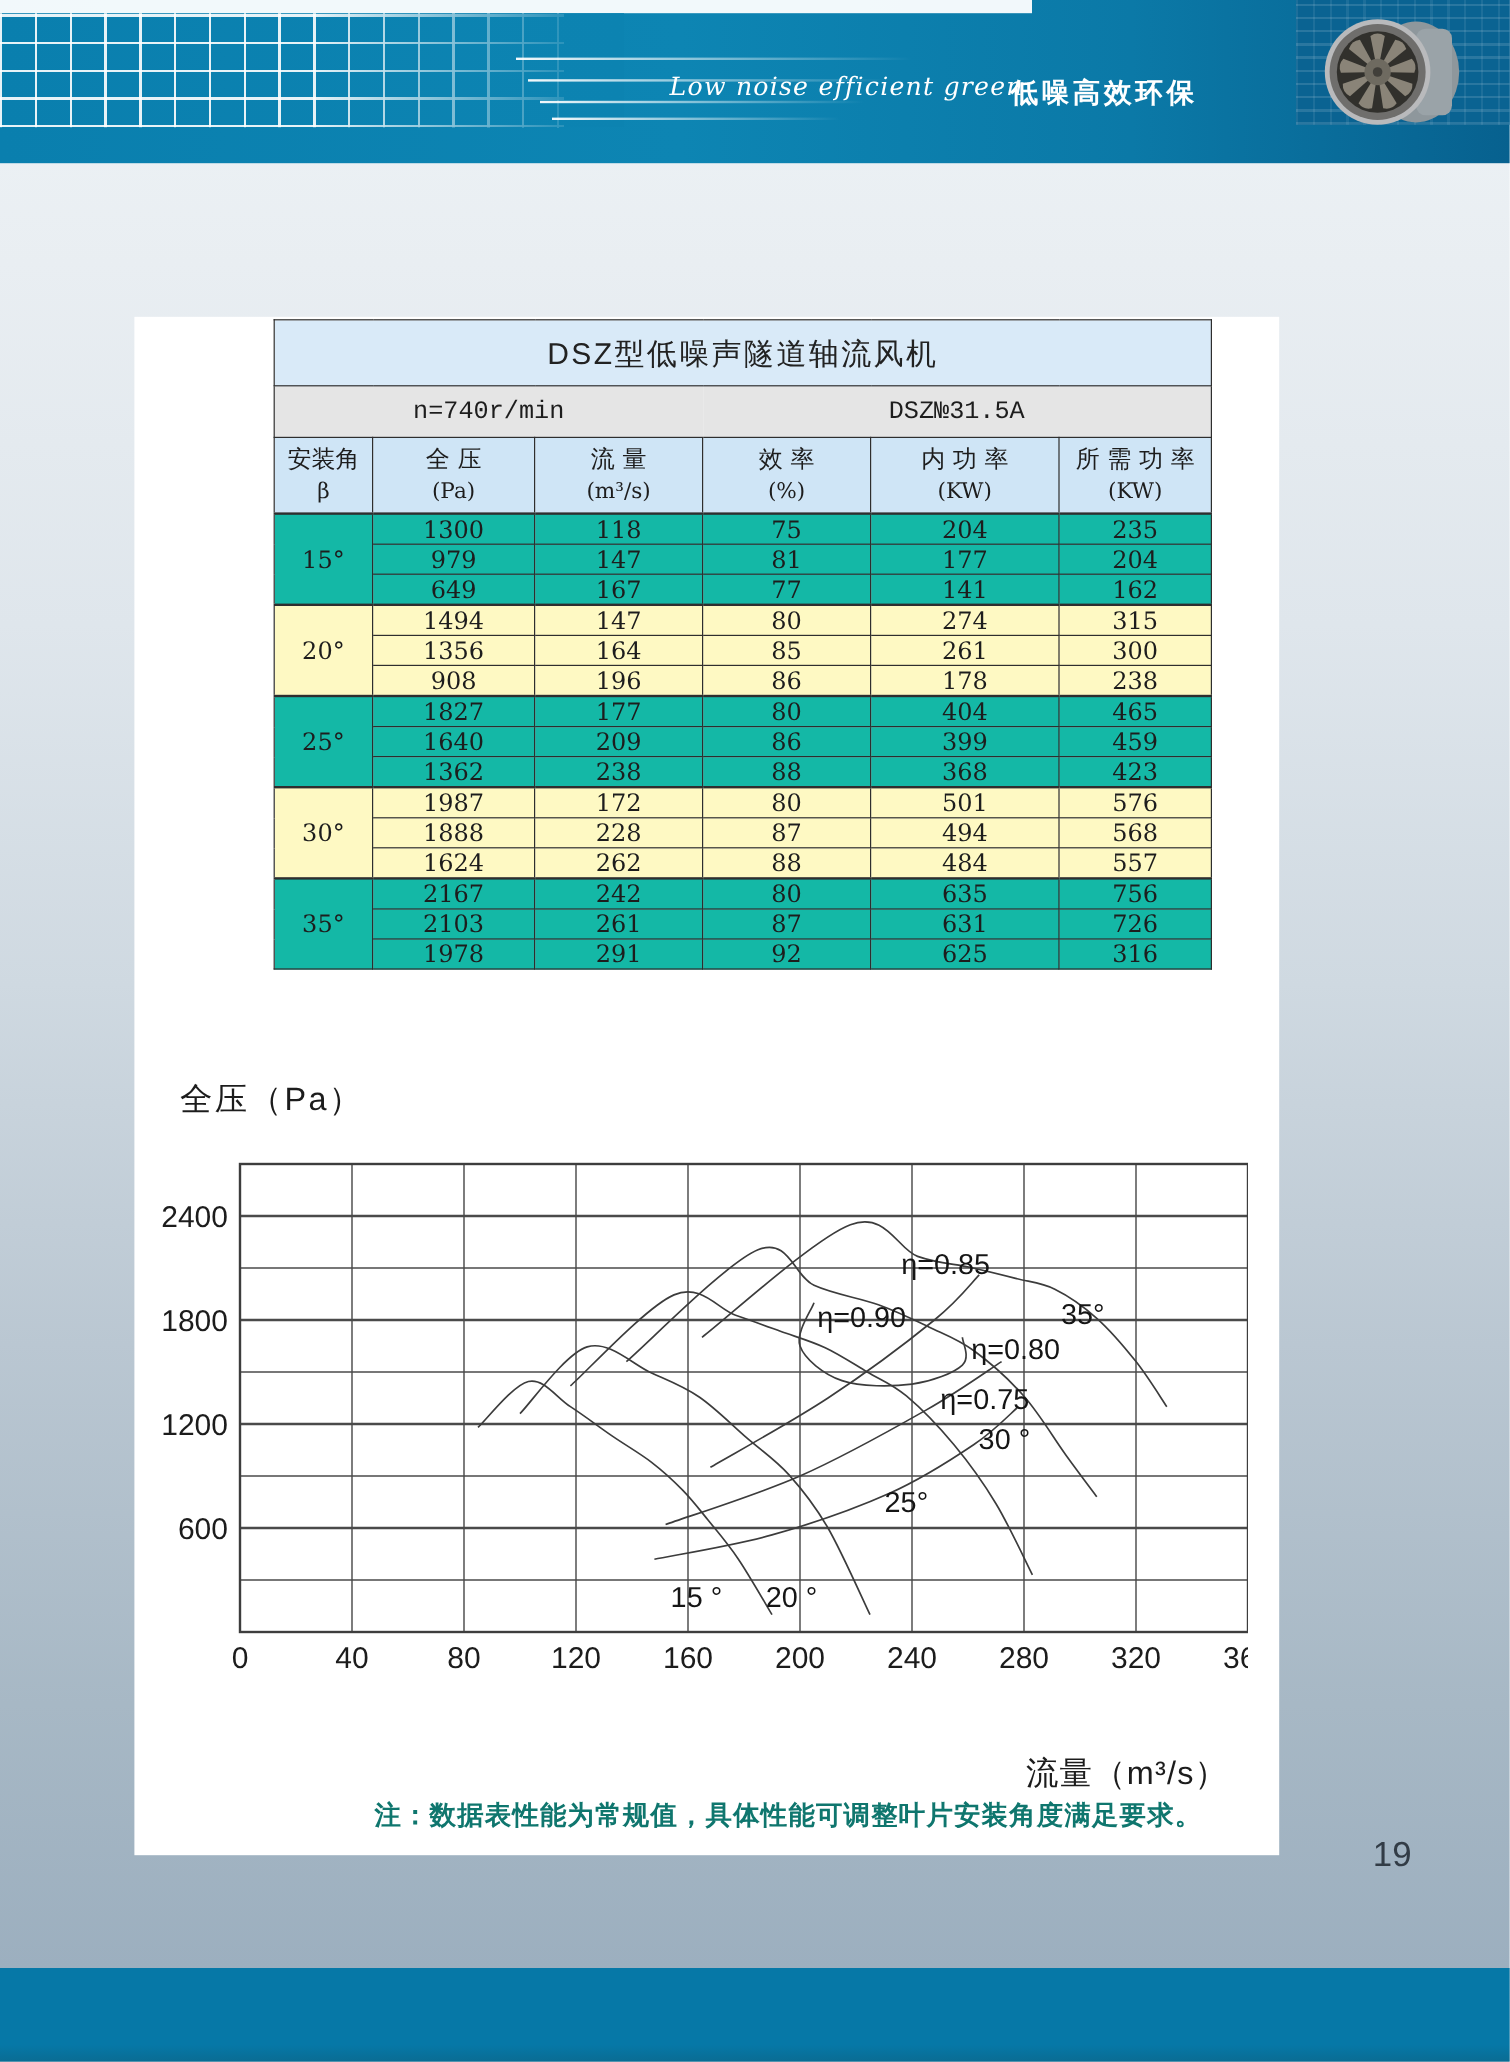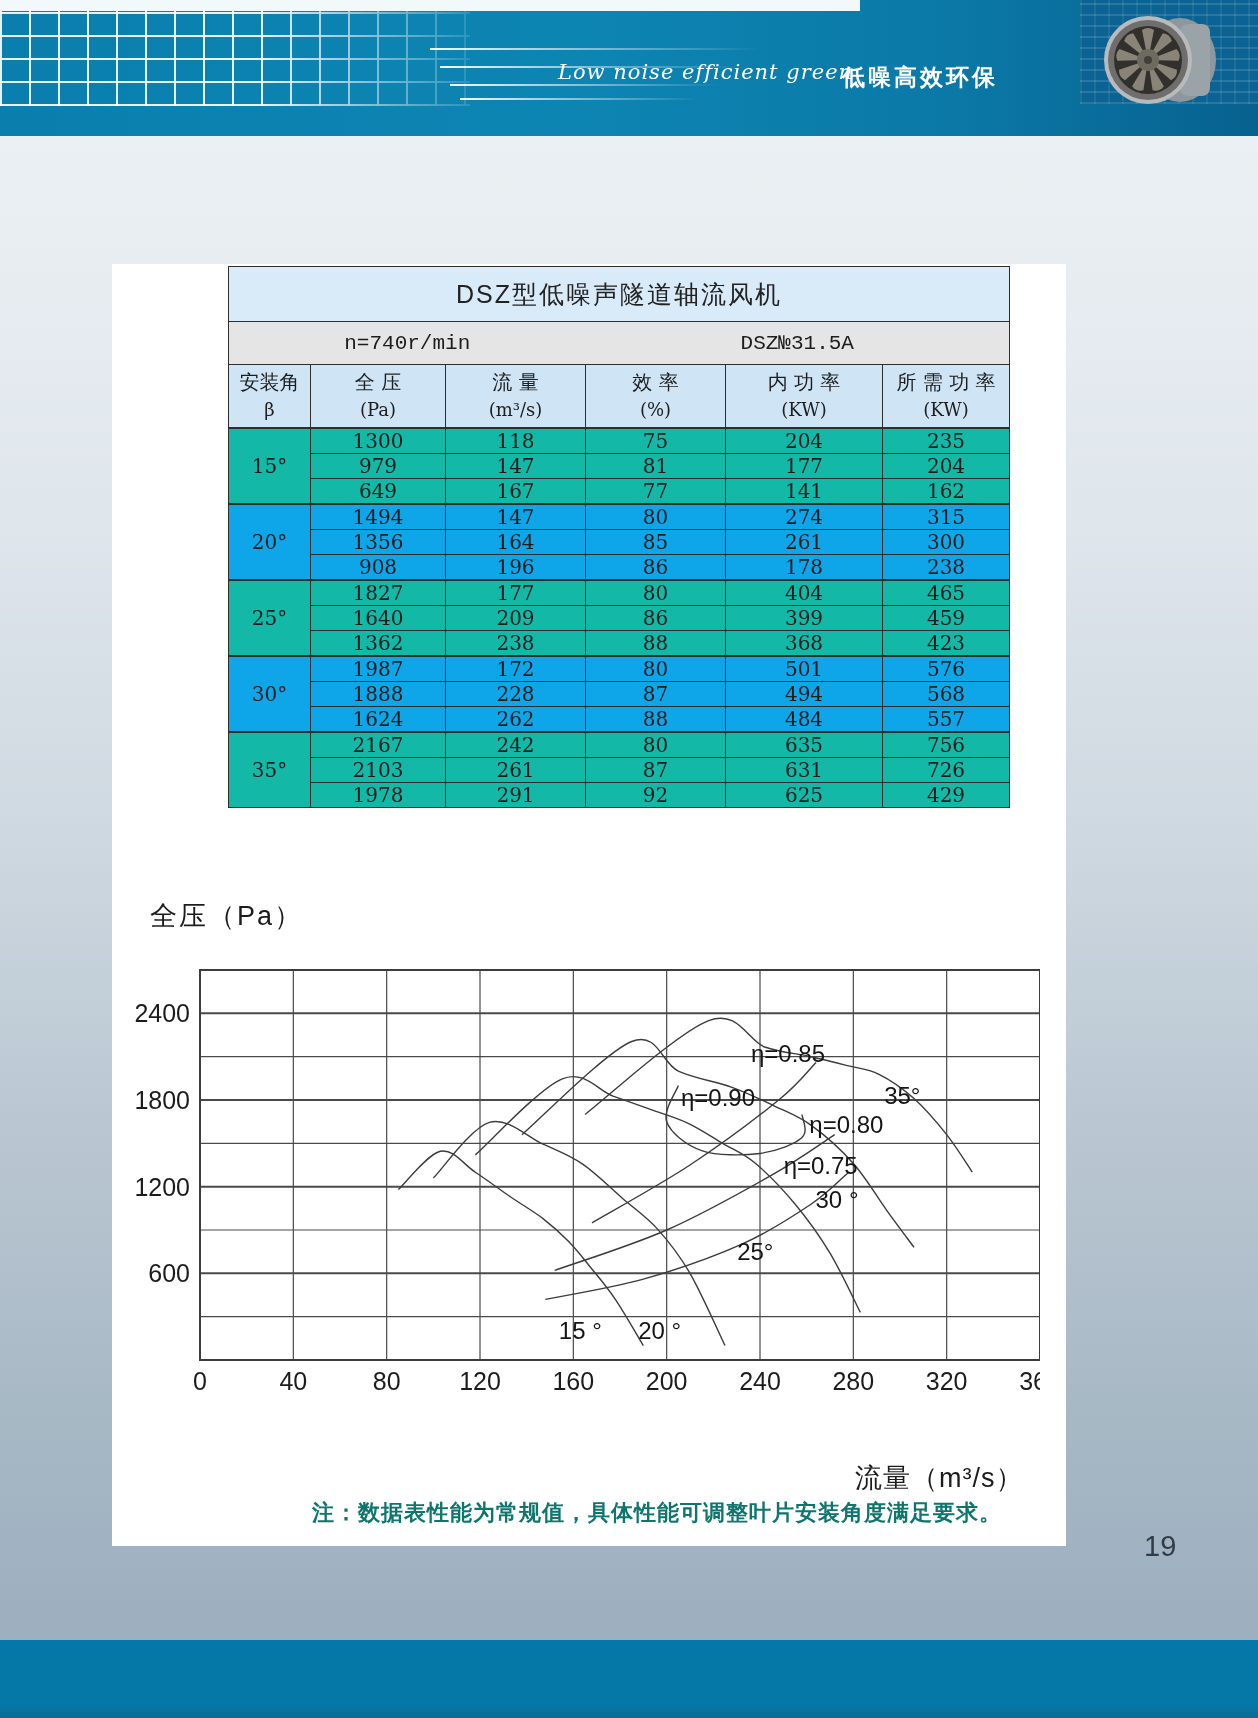--- a/index.html
+++ b/index.html
@@ -33,21 +33,21 @@
   table.spec{position:absolute;left:228px;top:266px;width:781px;border-collapse:collapse;table-layout:fixed;
              border:1px solid #84cc16;color:#1d1d1d;}
   table.spec td{border:1px solid #2e2e2e;text-align:center;vertical-align:middle;padding:0;}
   td.t-title{height:54px;background:#d9eaf8;font-size:25px;letter-spacing:2px;color:#222;}
   td.t-sub{height:42px;background:#e5e5e5;font-size:21px;font-family:Liberation Mono, monospace;}
   td.t-sub-l{border-right:none !important;}
   td.t-sub-r{border-left:none !important;}
   tr.hdr td{height:62px;background:#cfe5f6;font-family:"DejaVu Serif",serif;font-size:20px;line-height:1.45;}
   tr.data td{height:24px;font-family:"DejaVu Serif",serif;font-size:20px;}
   tr.g td{background:#14b8a6;}
-  tr.b td{background:#0ea5e9;margin-top:12px;}
+  tr.b td{background:#fef9c3;margin-top:12px;}
   tr.group-start td{border-top:2px solid #2e2e2e;}
   tr.hdr td{border-bottom:2px solid #2e2e2e;}
   td.angle{font-size:20px;}
   .unit-line{font-size:18px;}
 
   
   .y-axis-title{position:absolute;left:150px;top:898px;font-size:27px;color:#1c1c1c;letter-spacing:2px;}
   #chart{position:absolute;left:130px;top:968px;}
   .x-axis-title{position:absolute;left:855px;top:1460px;font-size:27px;color:#1c1c1c;letter-spacing:1px;text-align:center;}
   .note{position:absolute;left:312px;top:1498px;font-size:22px;font-weight:bold;color:#0f766e;letter-spacing:1px;}
@@ -245,21 +245,21 @@
         <td>261</td>
         <td>87</td>
         <td>631</td>
         <td>726</td>
       </tr>
       <tr class="data g">
         <td>1978</td>
         <td>291</td>
         <td>92</td>
         <td>625</td>
-        <td>429</td>
+        <td>316</td>
       </tr>
     </tbody>
 </table>
 
 <div class="y-axis-title">全压（Pa）</div>
 <svg id="chart" width="910" height="428" viewBox="0 0 910 428">
     <line x1="70" y1="348.66666666666663" x2="910" y2="348.66666666666663" stroke="#4a4a4a" stroke-width="1.1"></line>
     <line x1="70" y1="305.3333333333333" x2="910" y2="305.3333333333333" stroke="#4a4a4a" stroke-width="2"></line>
     <line x1="70" y1="262" x2="910" y2="262" stroke="#4a4a4a" stroke-width="1.1"></line>
     <line x1="70" y1="218.66666666666666" x2="910" y2="218.66666666666666" stroke="#4a4a4a" stroke-width="2"></line>

